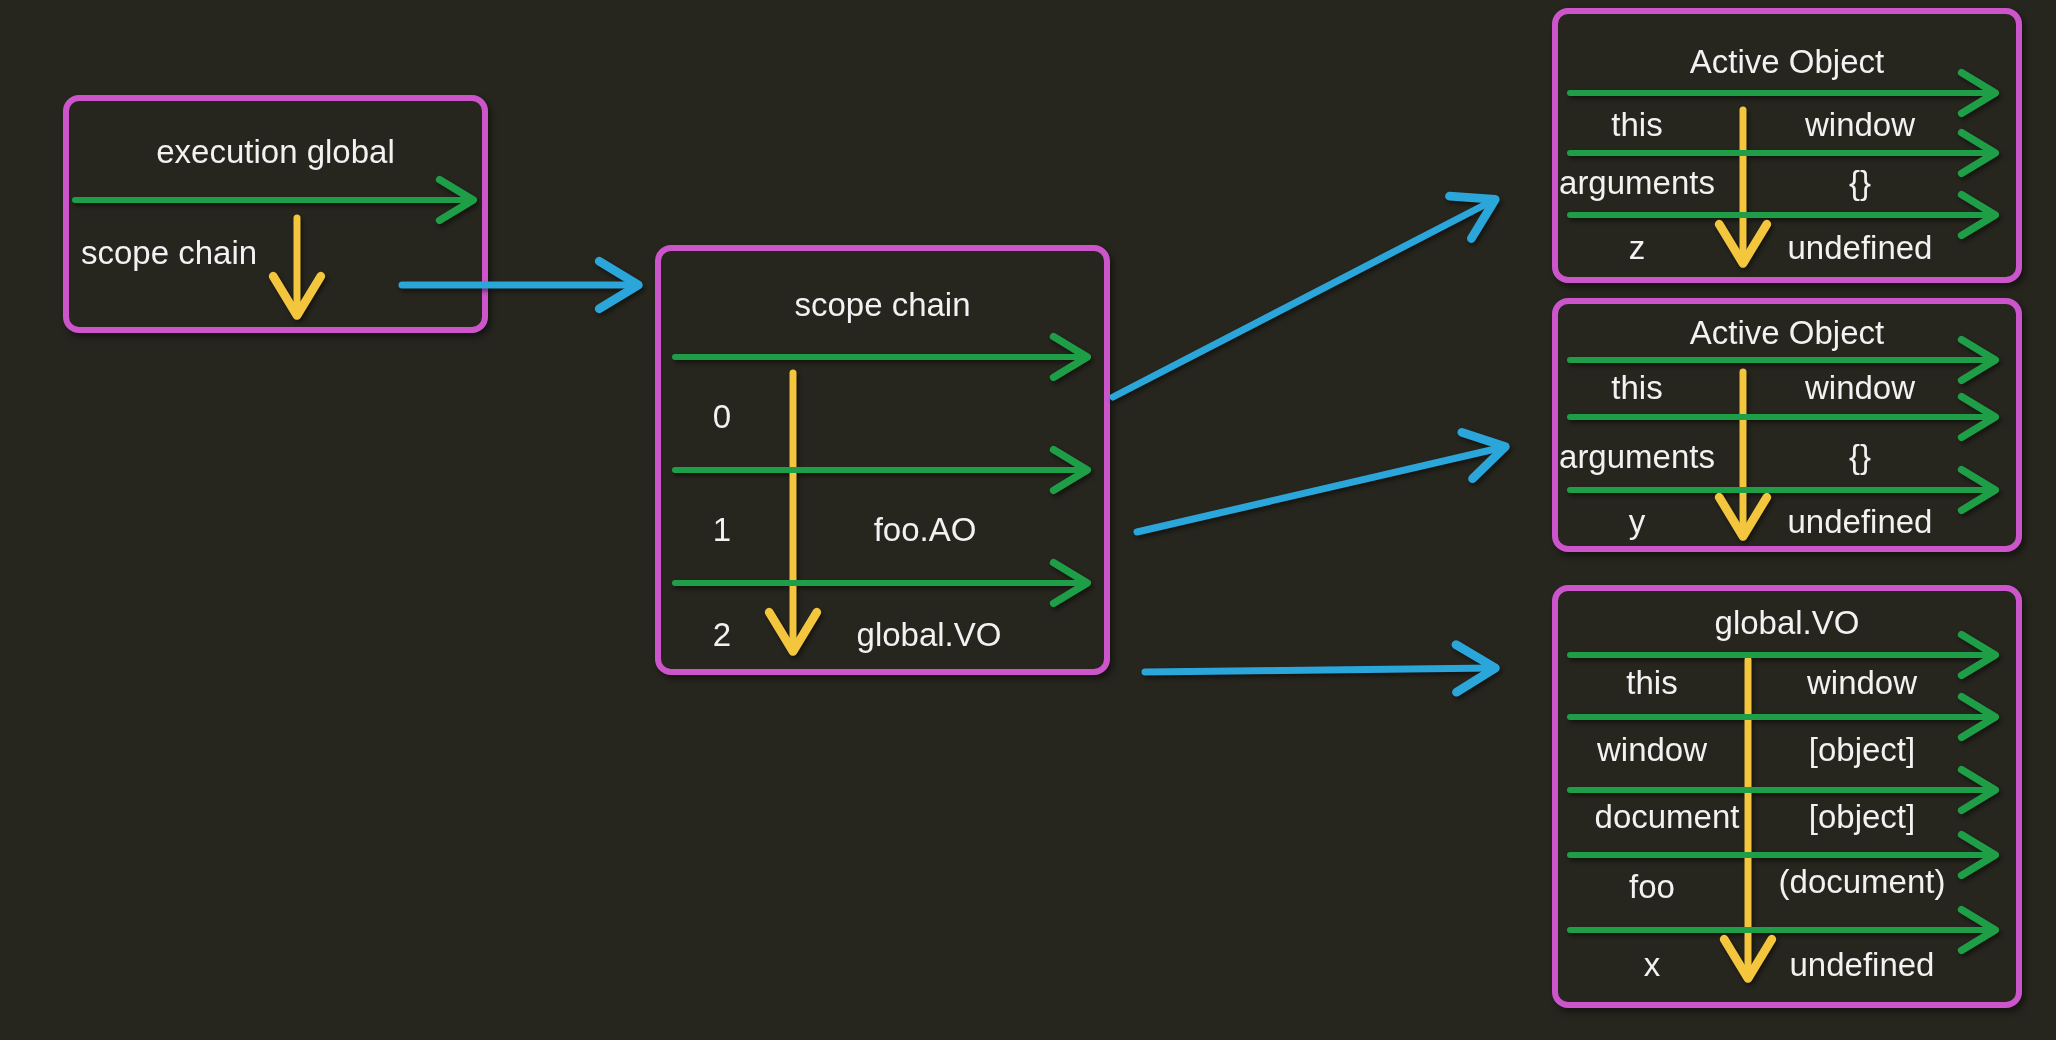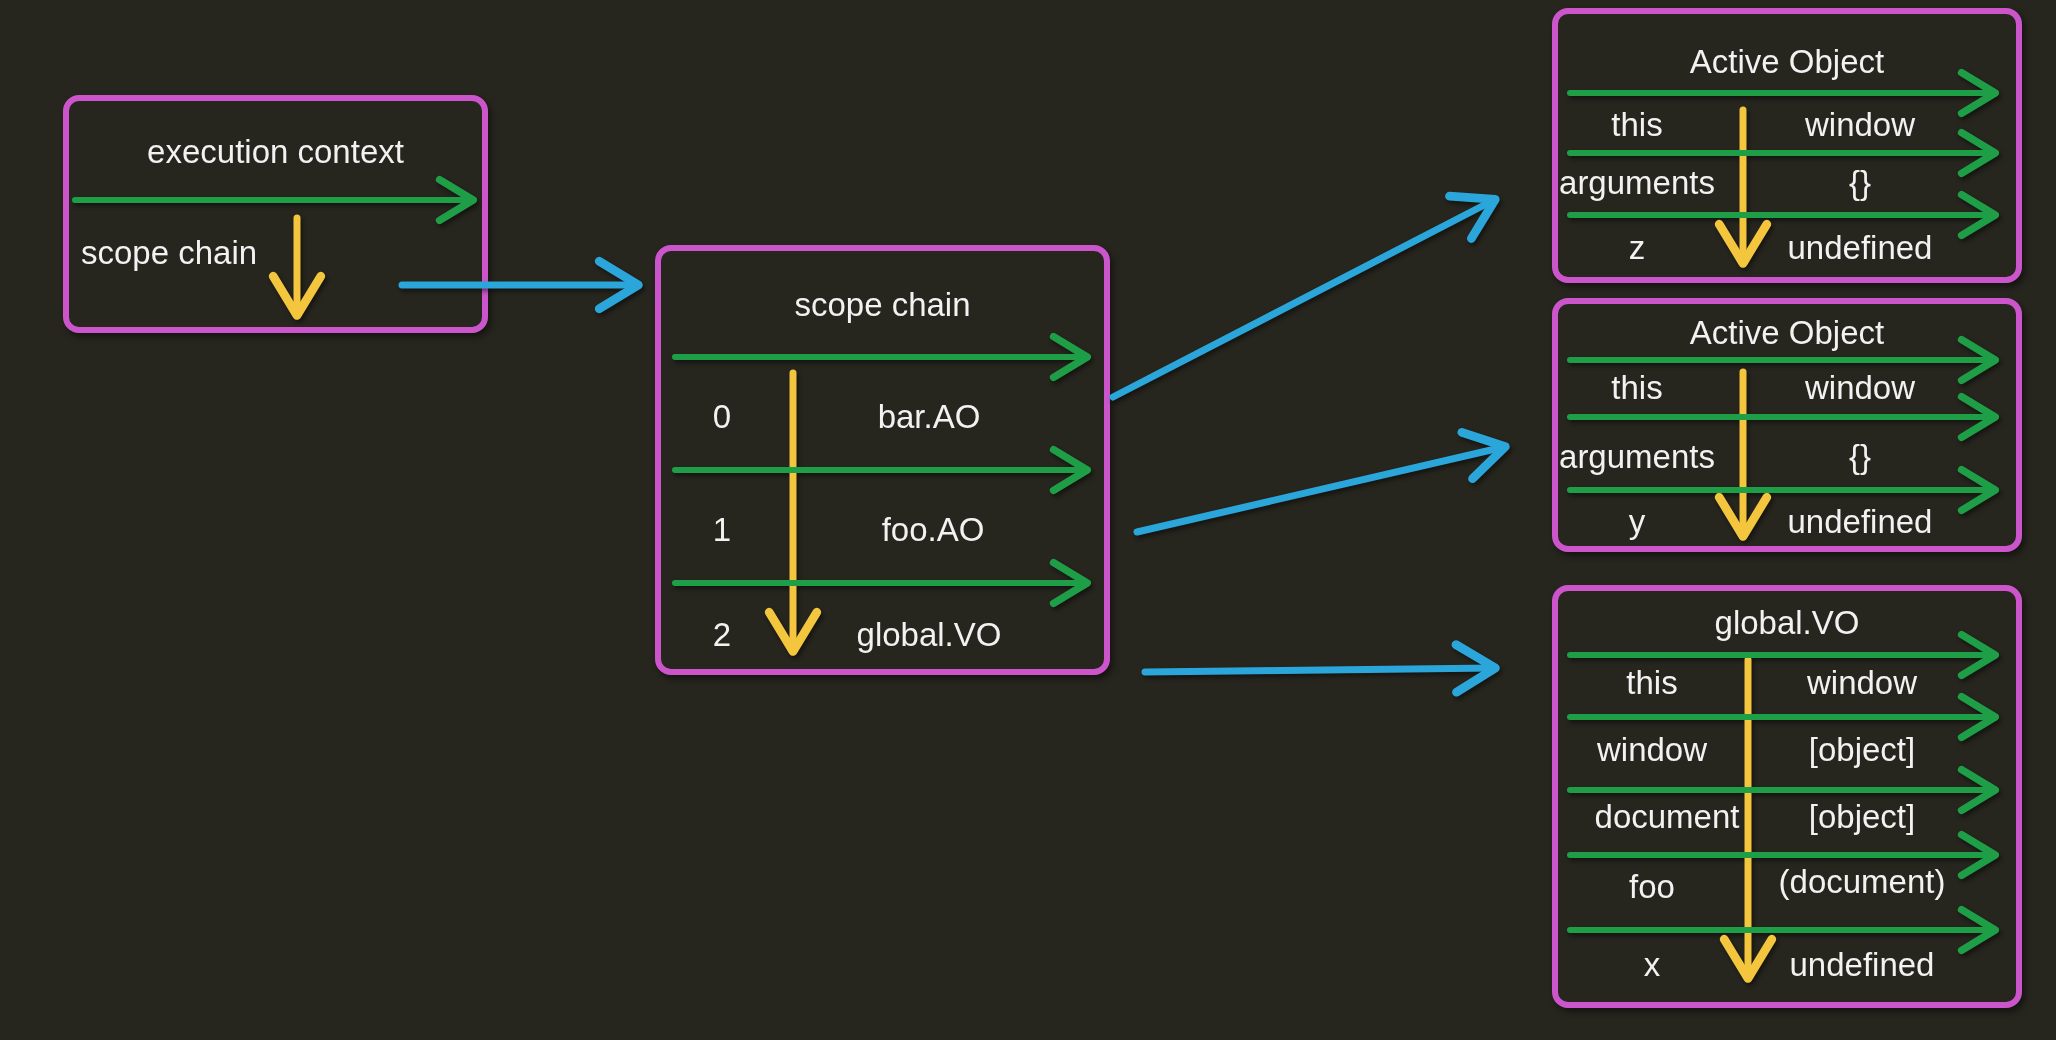--- a/index.html
+++ b/index.html
@@ -17,32 +17,31 @@
   .g{stroke:var(--green,#1f9e48);stroke-width:6;}
   .y{stroke:var(--yellow,#f3c63e);stroke-width:7;}
   .b{stroke:var(--blue,#2ba6da);stroke-width:7;}
 </style>
 </head>
 <body>
 
 <div id="canvas">
 
   <div class="node" style="left:63px;top:95px;width:425px;height:238px">
-    <div class="t" style="left:0;top:29px;width:413px">execution context</div>
+    <div class="t" style="left:0;top:29px;width:413px">execution global</div>
     <div class="t left" style="left:12px;top:130px;width:300px">scope chain</div>
   </div>
 
   <div class="node" style="left:655px;top:245px;width:455px;height:430px">
     <div class="t" style="left:0;top:32px;width:443px">scope chain</div>
 
     <div class="t" style="left:0;top:144px;width:122px">0</div>
-    <div class="t" style="left:98px;top:144px;width:340px">bar.AO</div>
 
     <div class="t" style="left:0;top:257px;width:122px">1</div>
-    <div class="t" style="left:102px;top:257px;width:340px">foo.AO</div>
+    <div class="t" style="left:94px;top:257px;width:340px">foo.AO</div>
 
     <div class="t" style="left:0;top:362px;width:122px">2</div>
     <div class="t" style="left:98px;top:362px;width:340px">global.VO</div>
   </div>
 
   <div class="node" style="left:1552px;top:8px;width:470px;height:275px">
     <div class="t" style="left:0;top:26px;width:458px">Active Object</div>
 
     <div class="t" style="left:0;top:89px;width:158px">this</div>
     <div class="t" style="left:152px;top:89px;width:300px">window</div>

